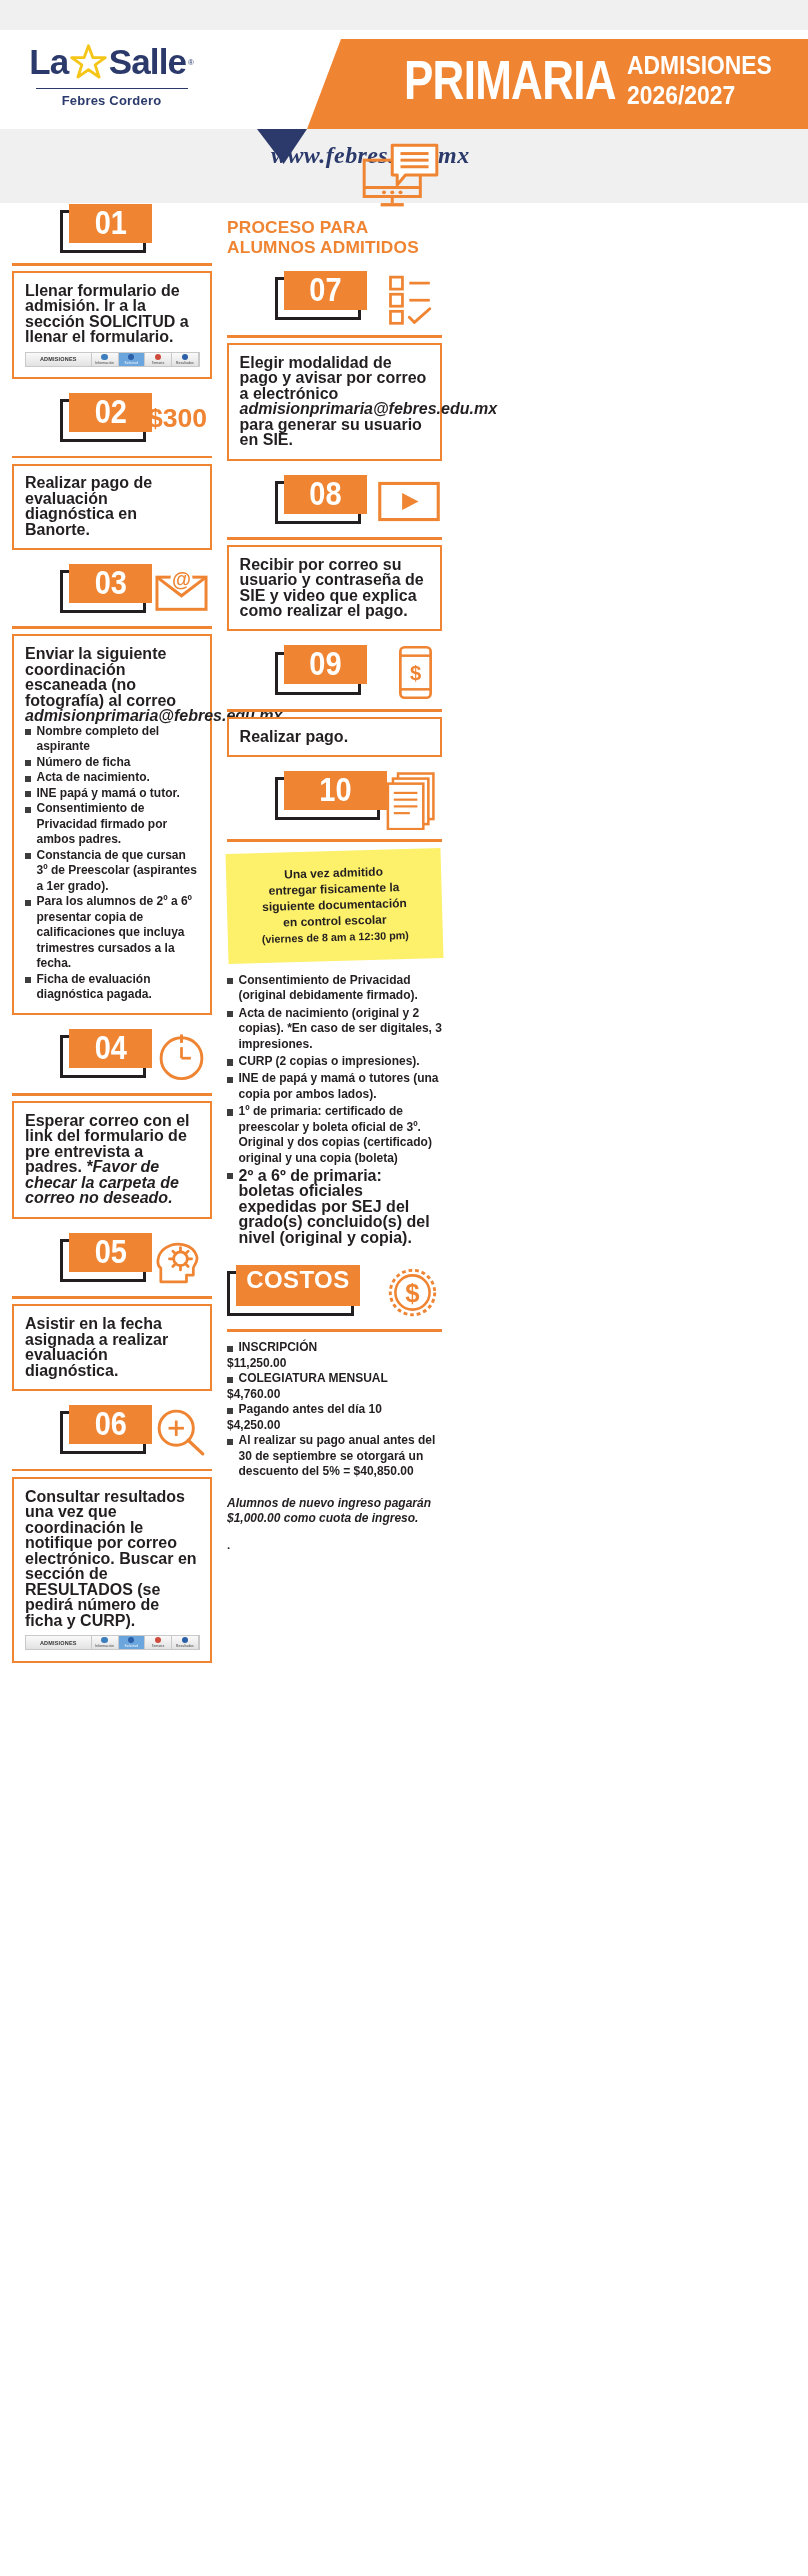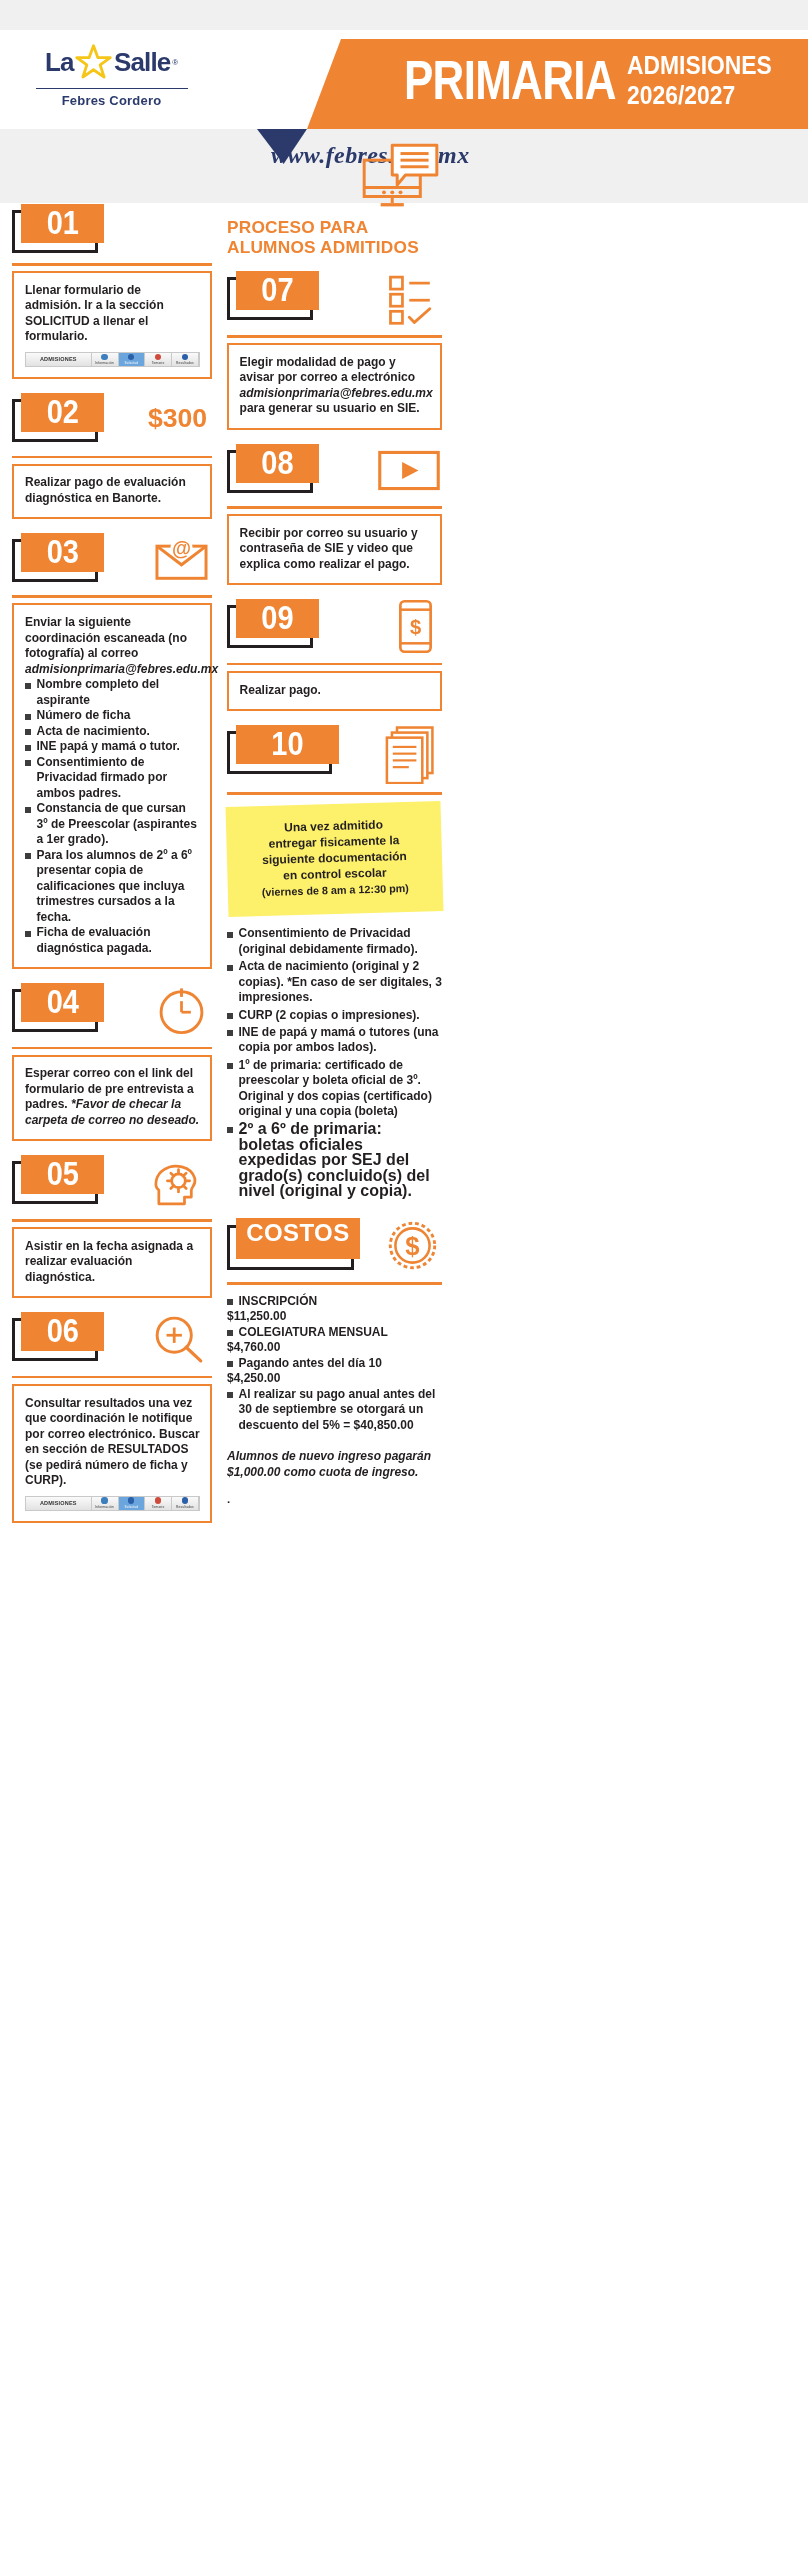--- a/index.html
+++ b/index.html
@@ -22,21 +22,21 @@
   .band-grey2 { position:absolute; left:0; top:129px; width:808px; height:74px;  background:#f0f0f0; }
 
   
   .logo { position:absolute; left:23px; top:39px; width:177px; height:82px; }
   .logo-main {
     display:flex; align-items:center; justify-content:center;
     height:46px; gap:1.8px;
   }
   .logo-word {
     font-family:"Liberation Sans", sans-serif;
-    font-weight:bold; font-size:26px; color:#2b3a6b; letter-spacing:-0.9px;
+    font-weight:bold; font-size:35px; color:#2b3a6b; letter-spacing:-0.9px;
   }
   .logo-star { width:37px; height:37px; flex:0 0 37px; }
   .logo-rule { width:152px; height:1.3px; background:#2b3a6b; margin:2.7px auto 0 auto; }
   .logo-sub {
     text-align:center; font-size:13px; font-weight:bold;
     color:#2b3a6b; margin-top:4.4px; letter-spacing:0.2px;
   }
   .logo-reg { font-size:8px; color:#2b3a6b; vertical-align:super; }
 
   
@@ -82,21 +82,21 @@
   
   .section-head {
     font-weight:bold; font-size:17.3px; line-height:19.5px;
     color:#ef8432; letter-spacing:0.2px;
     text-transform:uppercase;
     margin-top:5.3px; margin-bottom:14px;
   }
 
   
   .step-badge {
-    position:relative; width:92px; height:50px; margin-bottom:3.5px;
+    position:relative; width:92px; height:50px; margin-bottom:3.5px;margin-left:48px;
   }
   .step-badge .frame {
     position:absolute; left:0; top:6.2px; width:86px; height:43px;
     border:3.5px solid #231f20; background:#ffffff;
   }
   .step-badge .fill {
     position:absolute; left:8.9px; top:0; width:83px; height:39px;
     background:#ef8432;
   }
   .step-badge .num {
@@ -113,21 +113,21 @@
   .badge-row { display:flex; align-items:flex-start; justify-content:space-between; }
 
   
   .card {
     border:2.2px solid #ef8432;
     padding:9.8px 10.6px 10.6px 10.6px;
     margin-top:5.3px; margin-bottom:14px;
     background:#ffffff;
   }
   .card p {
-    font-size:12px; line-height:15.5px; font-weight:bold;
+    font-size:16px; line-height:15.5px; font-weight:bold;
     color:#231f20;
   }
   .card .mail { font-style:italic; font-weight:bold; }
   .card ul { list-style:none; }
   .card li {
     font-size:12px; line-height:15.5px; font-weight:bold;
     color:#231f20; padding-left:11.5px; position:relative;
   }
   .card li::before {
     content:""; position:absolute; left:0; top:5.3px;

